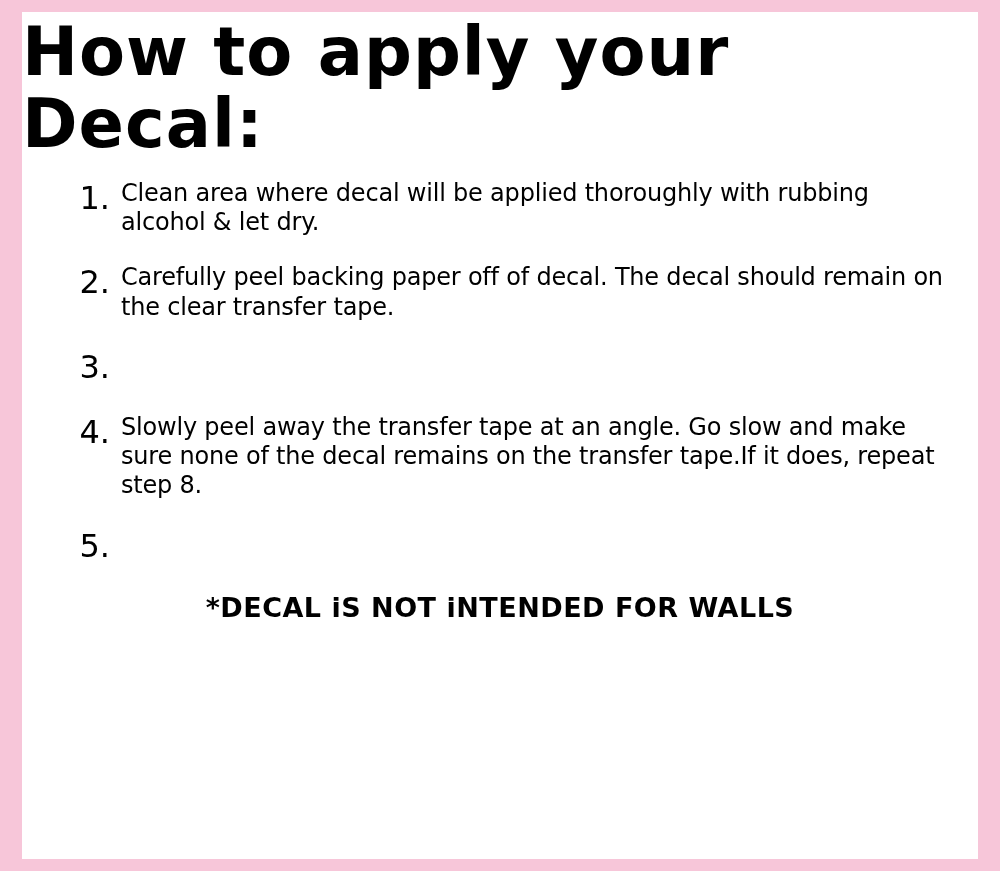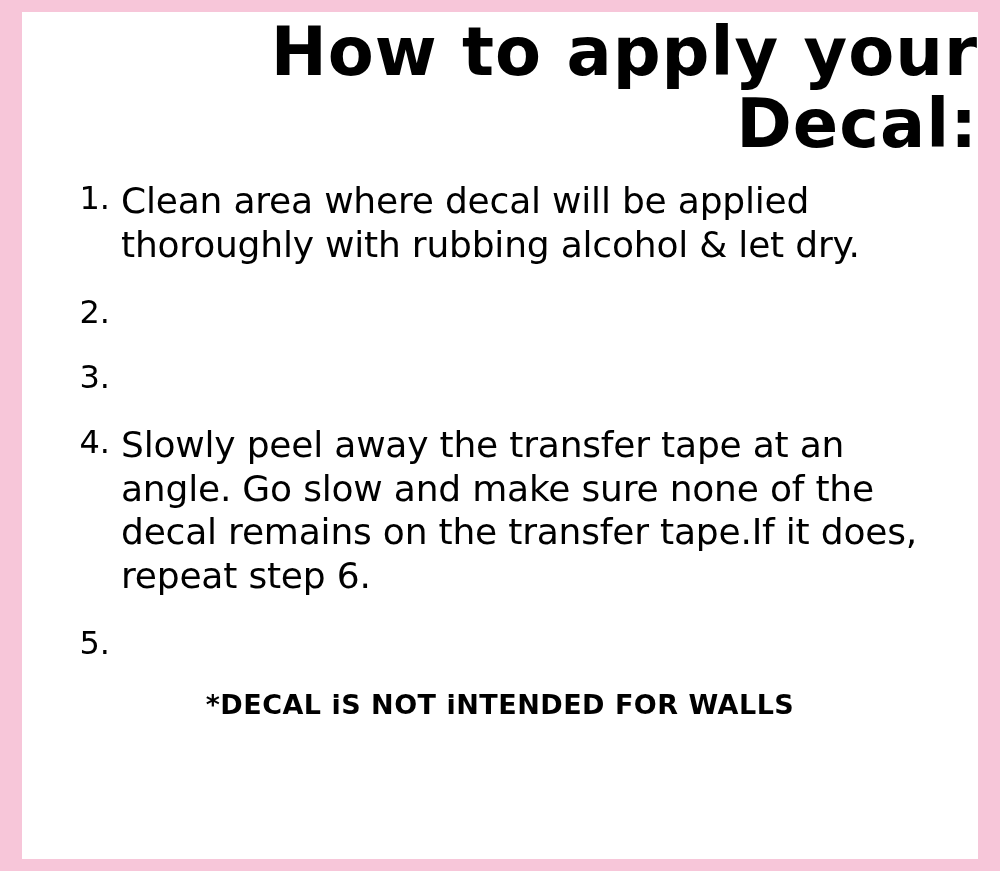--- a/index.html
+++ b/index.html
@@ -18,21 +18,21 @@
     left: 22px;
     top: 12px;
     width: 956px;
     height: 847px;
     background: #ffffff;
     box-sizing: border-box;
   }
   .title {
     margin: 0;
     padding: 4px 0 0 0;
-    text-align: right;
+    text-align: left;
     font-family: "DejaVu Sans", sans-serif;
     font-weight: bold;
     font-size: 67px;
     line-height: 1.08;
     letter-spacing: 1px;
     color: #000000;
   }
   .steps {
     margin: 18px 0 0 0;
     padding: 0;
@@ -50,21 +50,21 @@
     text-align: right;
     font-size: 32px;
     line-height: 1.22;
     font-weight: 500;
     color: #000000;
     font-family: "DejaVu Sans", sans-serif;
   }
   .step-text {
     flex: 1 1 auto;
     padding-left: 11px;
-    font-size: 36px;
+    font-size: 24px;
     line-height: 1.22;
     font-weight: 500;
     color: #000000;
     letter-spacing: -0.2px;
     font-family: "DejaVu Sans", sans-serif;
   }
   .footnote {
     margin: 8px 0 0 0;
     text-align: center;
     font-family: "DejaVu Sans", sans-serif;
@@ -83,29 +83,30 @@
 
   <ol class="steps">
 
     <li class="step">
       <span class="step-num">1.</span>
       <span class="step-text">Clean area where decal will be applied thoroughly with rubbing alcohol &amp; let dry.</span>
     </li>
 
     <li class="step">
       <span class="step-num">2.</span>
+      <span class="step-text">Carefully peel backing paper off of decal. The decal should remain on the clear transfer tape.</span>
     </li>
 
     <li class="step">
       <span class="step-num">3.</span>
     </li>
 
     <li class="step">
       <span class="step-num">4.</span>
-      <span class="step-text">Slowly peel away the transfer tape at an angle. Go slow and make sure none of the decal remains on the transfer tape.If it does, repeat step 6.</span>
+      <span class="step-text">Slowly peel away the transfer tape at an angle. Go slow and make sure none of the decal remains on the transfer tape.If it does, repeat step 8.</span>
     </li>
 
     <li class="step">
       <span class="step-num">5.</span>
     </li>
 
   </ol>
 
   <p class="footnote">*DECAL iS NOT iNTENDED FOR WALLS</p>
 

